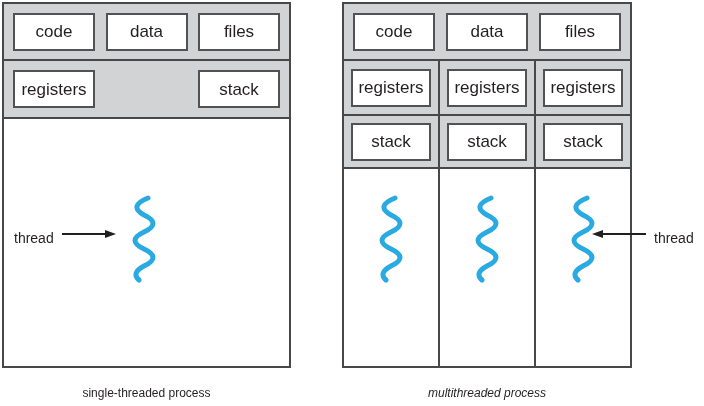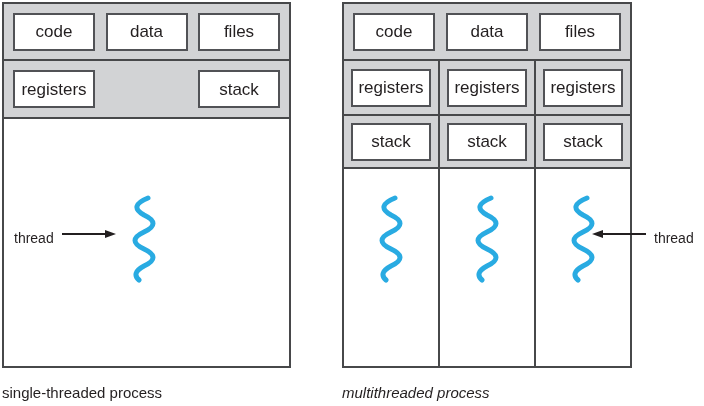--- a/index.html
+++ b/index.html
@@ -94,22 +94,22 @@
     white-space: nowrap;
   }
   .note-single { left: 14px;  top: 227px; }
   .note-multi  { left: 592px; top: 227px; }
   .arrow-svg { display: block; flex: none; }
 
   
   .caption {
     position: absolute;
     top: 383px;
-    text-align: left;
-    font-size: 15px;
+    text-align: center;
+    font-size: 12px;
     line-height: 20px;
   }
   .cap-single { left: 2px;   width: 289px; }
   .cap-multi  { left: 342px; width: 290px; font-style: italic; }
 </style>
 </head>
 <body>
 
 <div class="canvas">
 

